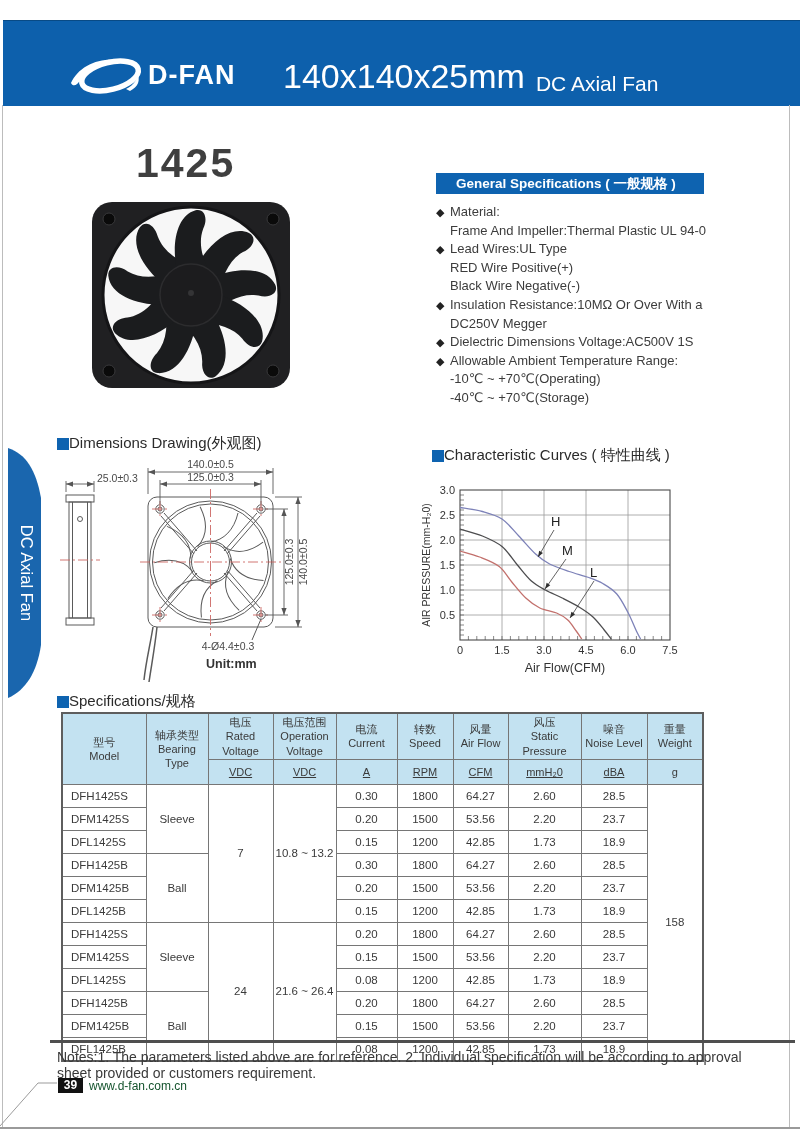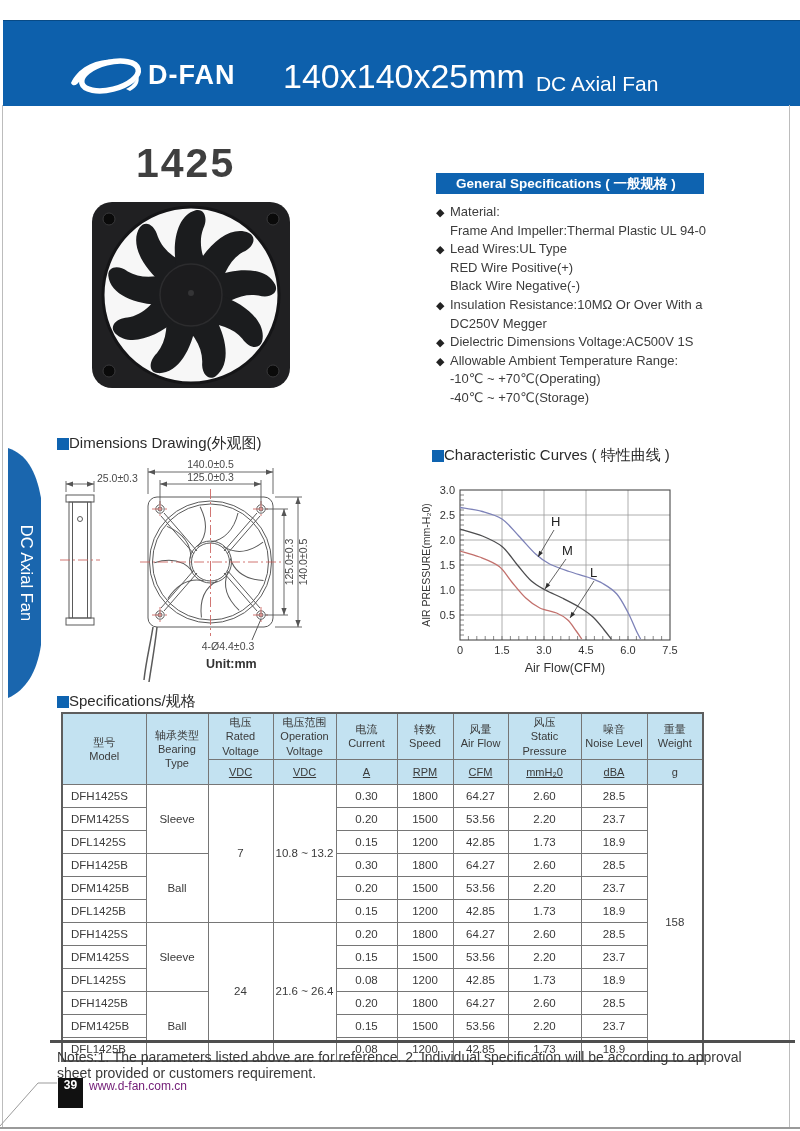--- a/index.html
+++ b/index.html
@@ -47,23 +47,23 @@
               border:2px solid #5e5e5e;}
   .spec-table th,.spec-table td{border:1px solid #767676;text-align:center;vertical-align:middle;
               font-weight:normal;overflow:hidden;}
   .spec-table th{background:#c3e2f1;font-size:11px;line-height:1.3;color:#3a3a3a;}
   .spec-table td{font-size:11.5px;color:#3a3a3a;height:20px;background:#fff;}
   .spec-table td.model{text-align:left;padding-left:8px;}
   
   .thickline{position:absolute;left:50px;top:1040px;width:745px;height:3px;background:#4f4f4f;}
   .notes{position:absolute;left:57px;top:1049px;width:720px;font-size:14px;color:#3a3a3a;}
   .corner-svg{position:absolute;left:0;top:1075px;}
-  .pageno{position:absolute;left:58px;top:1078px;width:25px;height:30px;background:#111;color:#fff;
+  .pageno{position:absolute;left:58px;top:1078px;width:25px;height:15px;background:#111;color:#fff;
           font-size:12px;font-weight:bold;text-align:center;line-height:15px;}
-  .website{position:absolute;left:89px;top:1079px;font-size:12px;color:#701a75;text-decoration:none;}
+  .website{position:absolute;left:89px;top:1079px;font-size:12px;color:#14532d;text-decoration:none;}
 </style>
 </head>
 <body>
 
 <div class="page">
 
   <div class="band"></div>
   <svg class="logo-svg" width="78" height="42" viewBox="0 0 78 42">
     <ellipse cx="42" cy="21" rx="29" ry="13.5" fill="none" stroke="#ffffff" stroke-width="5.5" transform="rotate(-14 42 21)"></ellipse>
     <path d="M3,28 C10,12 30,2 52,5 C36,7 20,13 13,24 C9,31 5,32 3,28 Z" fill="#ffffff"></path>

